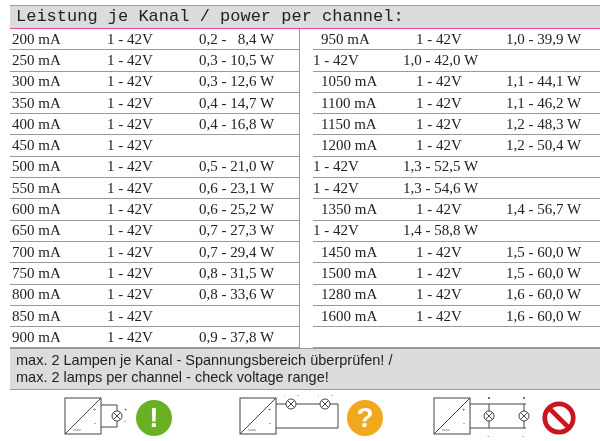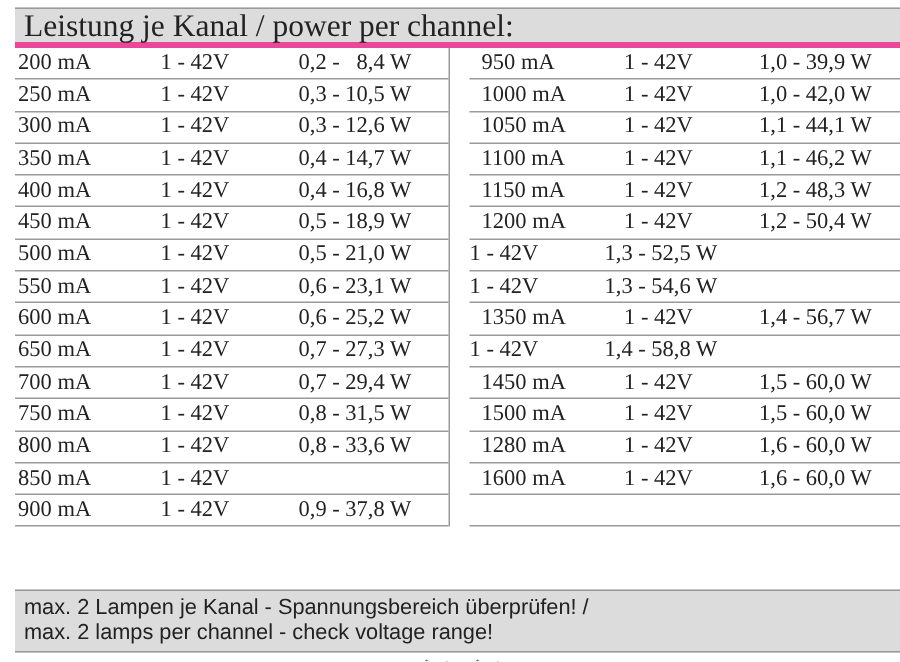--- a/index.html
+++ b/index.html
@@ -1,38 +1,38 @@
 <!DOCTYPE html>
 <html><head>
   <meta charset="utf-8">
   <style>
     html, body { margin: 0; padding: 0; background: #ffffff; }
     body { width: 600px; height: 441px; position: relative; overflow: hidden; }
     .wrap { position: absolute; left: 10px; top: 5px; width: 590px; }
     .header {
-      background: #dcdcdc; height: 22px; border-top: 1px solid #9a9a9a; border-bottom: 4px solid #ec4899;
-      font-family: Liberation Serif, serif; font-size: 21px; color: #222;
+      background: #dcdcdc; height: 22px; border-top: 1px solid #9a9a9a; border-bottom: 1px solid #ec4899;
+      font-family: Liberation Mono, monospace; font-size: 17px; color: #222;
       line-height: 22px; padding-left: 6px; width: 584px;
     }
     .table { display: flex; width: 590px; }
     .col { width: 290px; }
     .col.right { border-left: 1px solid #9a9a9a; width: 299px; padding-left: 13px; }
     .row {
       height: 21.3px; border-bottom: 1px solid #9a9a9a; display: flex; align-items: center;
       font-family: "Liberation Serif", serif; font-size: 15px; color: #222; box-sizing: border-box;
     }
     .c1 { width: 95px; padding-left: 2px; }
     .c2 { width: 92px; }
     .c3 { width: 100px; white-space: pre; }
     .col.right .c1 { width: 95px; padding-left: 8px; }
     .col.right .c2 { width: 90px; }
     .note {
       background: #dcdcdc; border-top: 1px solid #9a9a9a; border-bottom: 1px solid #9a9a9a;
       font-family: "Liberation Sans", sans-serif; font-size: 14.5px; color: #222;
-      padding: 3px 6px; line-height: 17px; width: 578px; margin-top: 42px;
+      padding: 3px 6px; line-height: 17px; width: 578px;
     }
     .diagrams { position: relative; height: 52px; border-bottom: 1px solid #c8c8c8; width: 590px; }
     .diag { position: absolute; top: 4px; }
     .status { position: absolute; top: 10px; width: 36px; height: 36px; border-radius: 50%; display: flex; align-items: center; justify-content: center; color: #fff; font-family: "Liberation Sans", sans-serif; font-weight: bold; font-size: 28px; }
   </style>
 </head>
 <body>
 
 <div class="wrap">
   <div class="header">Leistung je Kanal / power per channel:</div>
@@ -60,21 +60,20 @@
           <span class="c3">0,4 - 14,7 W</span>
         </div>
         <div class="row">
           <span class="c1">400 mA</span>
           <span class="c2">1 - 42V</span>
           <span class="c3">0,4 - 16,8 W</span>
         </div>
         <div class="row">
           <span class="c1">450 mA</span>
           <span class="c2">1 - 42V</span>
-          <span class="c3">0,5 - 18,9 W</span>
         </div>
         <div class="row">
           <span class="c1">500 mA</span>
           <span class="c2">1 - 42V</span>
           <span class="c3">0,5 - 21,0 W</span>
         </div>
         <div class="row">
           <span class="c1">550 mA</span>
           <span class="c2">1 - 42V</span>
           <span class="c3">0,6 - 23,1 W</span>
@@ -114,21 +113,20 @@
           <span class="c3">0,9 - 37,8 W</span>
         </div>
       </div>
     <div class="col right" id="col-right">
         <div class="row">
           <span class="c1">950 mA</span>
           <span class="c2">1 - 42V</span>
           <span class="c3">1,0 - 39,9 W</span>
         </div>
         <div class="row">
-          <span class="c1">1000 mA</span>
           <span class="c2">1 - 42V</span>
           <span class="c3">1,0 - 42,0 W</span>
         </div>
         <div class="row">
           <span class="c1">1050 mA</span>
           <span class="c2">1 - 42V</span>
           <span class="c3">1,1 - 44,1 W</span>
         </div>
         <div class="row">
           <span class="c1">1100 mA</span>

